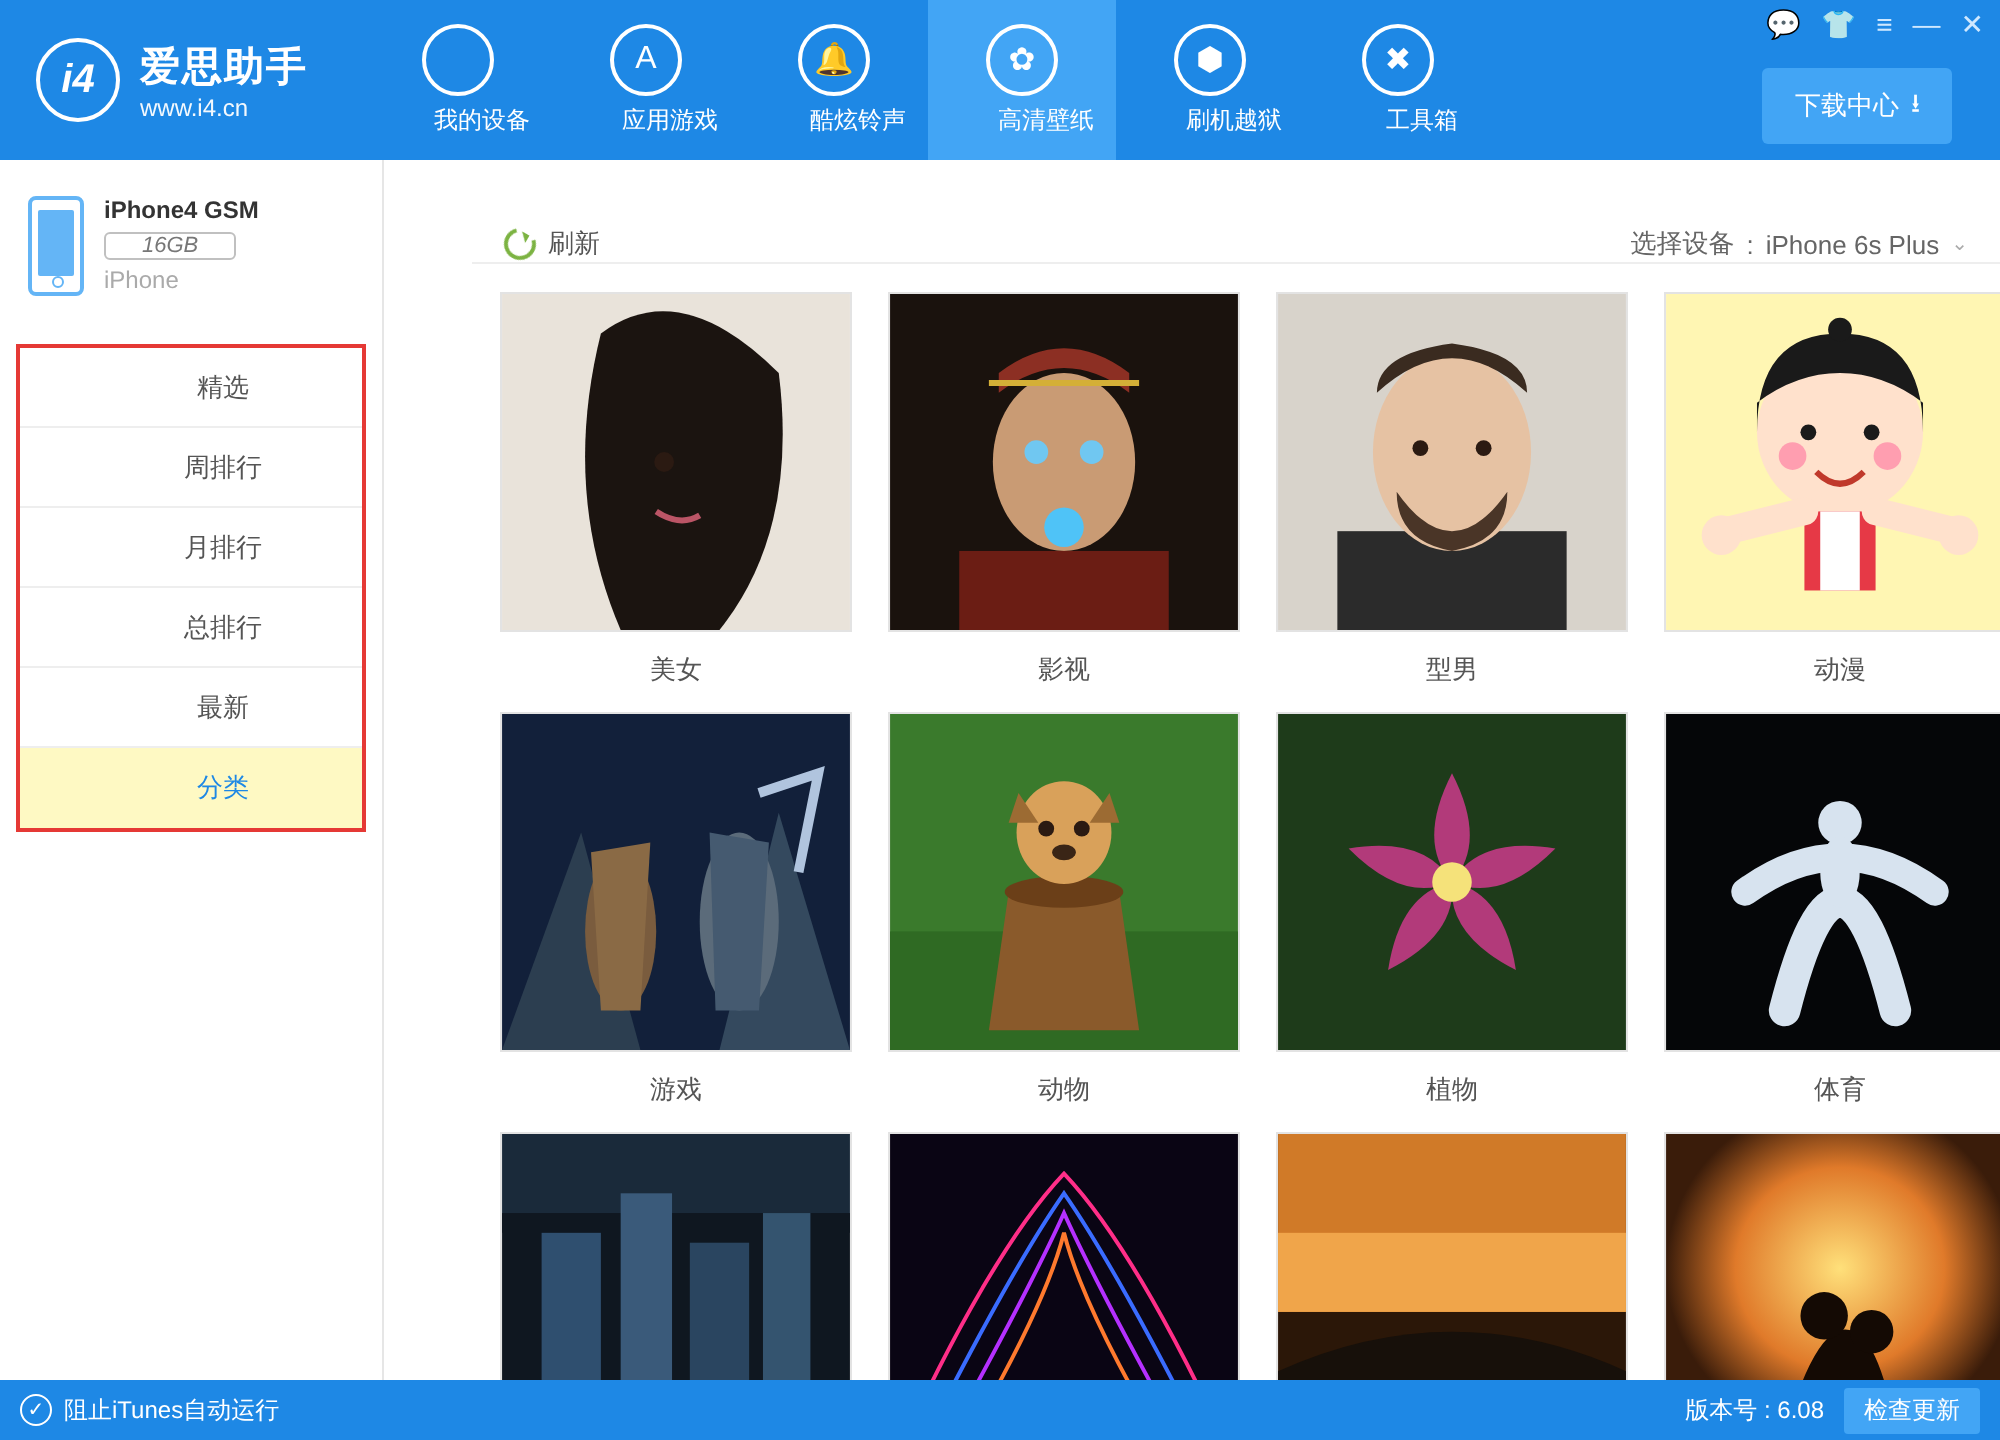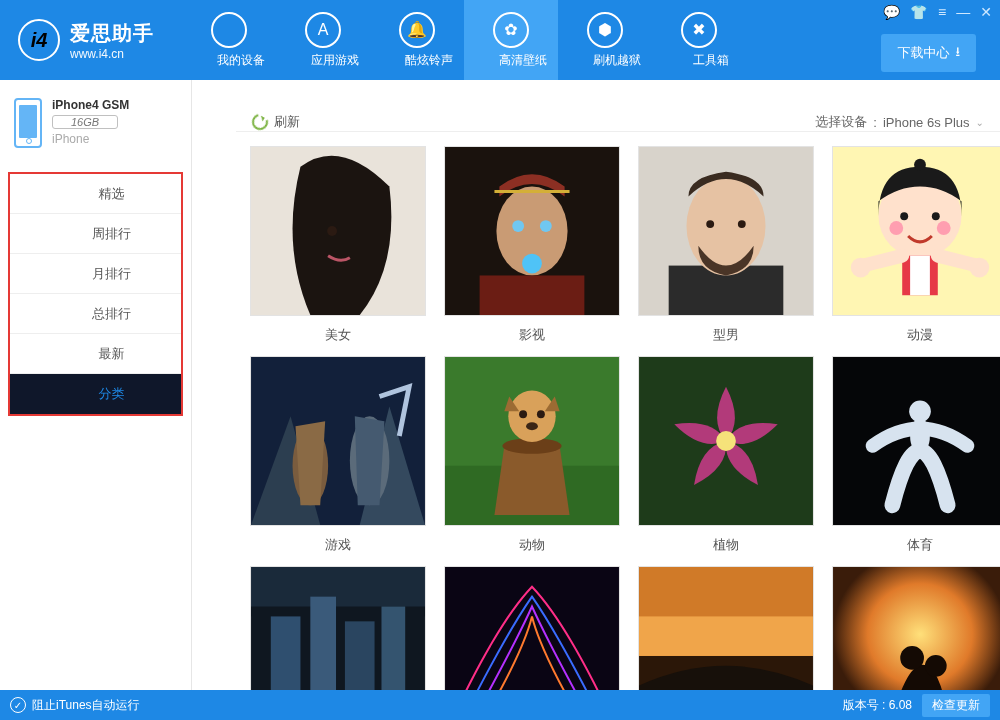--- a/index.html
+++ b/index.html
@@ -1,21 +1,21 @@
 <!DOCTYPE html>
 <html><head>
 <meta charset="utf-8">
 <style>
 * { margin: 0; padding: 0; box-sizing: border-box; }
 body { font-family: "Microsoft YaHei", Arial, sans-serif; font-size: 13px; color: #333; background: #fff; width: 1000px; height: 720px; overflow: hidden; display: flex; flex-direction: column; }
 
 
 .header { background: #1e88e5; height: 80px; display: flex; align-items: center; position: relative; }
 .logo-area { display: flex; align-items: center; padding: 0 18px; gap: 10px; }
-.logo-circle { width: 42px; height: 42px; border: 2px solid #fff; border-radius: 50%; display: flex; align-items: center; justify-content: center; color: #000000; font-weight: bold; font-size: 20px; font-style: italic; }
+.logo-circle { width: 42px; height: 42px; border: 2px solid #fff; border-radius: 50%; display: flex; align-items: center; justify-content: center; color: #ffffff; font-weight: bold; font-size: 20px; font-style: italic; }
 .logo-text { color: #fff; }
 .logo-title { font-size: 20px; font-weight: bold; letter-spacing: 1px; }
 .logo-sub { font-size: 12px; opacity: .95; }
 .nav { display: flex; height: 100%; margin-left: 10px; }
 .nav-item { width: 94px; display: flex; flex-direction: column; align-items: center; justify-content: center; color: #fff; gap: 4px; cursor: pointer; }
 .nav-item.active { background: #42a5f5; }
 .nav-icon { width: 36px; height: 36px; border: 2px solid #fff; border-radius: 50%; display: flex; align-items: center; justify-content: center; font-size: 16px; }
 .nav-label { font-size: 12px; margin-left: 24px; }
 .win-controls { position: absolute; right: 8px; top: 4px; display: flex; gap: 10px; color: #cfe8ff; font-size: 14px; }
 .win-controls span { cursor: pointer; }
@@ -28,21 +28,21 @@
 .device-phone { width: 28px; height: 50px; border: 2px solid #64b5f6; border-radius: 4px; position: relative; }
 .device-phone::before { content: ""; position: absolute; left: 3px; right: 3px; top: 5px; bottom: 8px; background: #64b5f6; border-radius: 1px; }
 .device-phone::after { content: ""; position: absolute; left: 50%; bottom: 2px; width: 4px; height: 4px; margin-left: -2px; border: 1px solid #64b5f6; border-radius: 50%; }
 .device-info { font-size: 12px; }
 .device-name { font-weight: bold; color: #333; margin-bottom: 3px; }
 .device-cap { display: inline-block; border: 1px solid #c0c0c0; border-radius: 3px; padding: 0 18px; font-size: 11px; color: #777; margin-bottom: 3px; font-style: italic; }
 .device-type { color: #aaa; }
 .side-list { border: 2px solid #e53935; margin: 10px 8px 0; }
 .side-list .side-item { height: 40px; border-bottom: 1px solid #eee; display: flex; align-items: center; justify-content: center; color: #555; cursor: pointer; font-size: 13px; padding-left: 32px; }
 .side-list .side-item:last-child { border-bottom: none; }
-.side-list .side-item.selected { background: #0f172a; color: #1e88e5; }
+.side-list .side-item.selected { background: #fef9c3; color: #1e88e5; }
 
 .main { flex: 1; display: flex; flex-direction: column; overflow: hidden; }
 .toolbar { height: 52px; border-bottom: 1px solid #eee; display: flex; align-items: flex-end; padding: 0 16px; justify-content: space-between; font-size: 13px; color: #555; }
 .refresh { display: flex; align-items: center; gap: 6px; cursor: pointer; color: #555; }
 .refresh-icon { width: 16px; height: 16px; border: 2px solid #7cb342; border-radius: 50%; border-top-color: transparent; transform: rotate(30deg); position: relative; }
 .refresh-icon::after { content: ""; position: absolute; top: -3px; right: 1px; border: 3px solid transparent; border-bottom-color: #7cb342; transform: rotate(45deg); }
 .device-selector { display: flex; align-items: center; gap: 6px; cursor: pointer; color: #666; }
 .chevron { font-size: 10px; color: #aaa; }
 
 .grid-wrap { flex: 1; overflow-y: auto; padding: 14px 24px 0 14px; }

